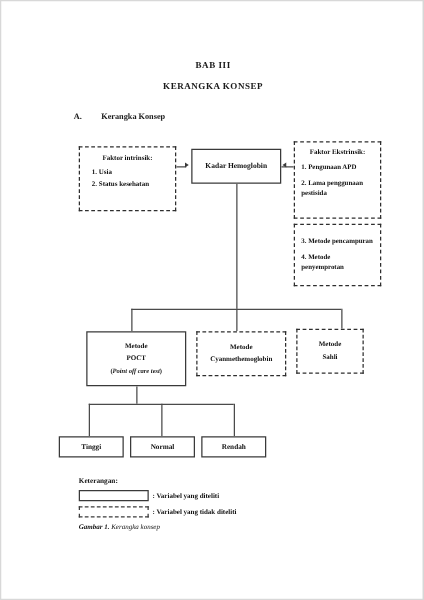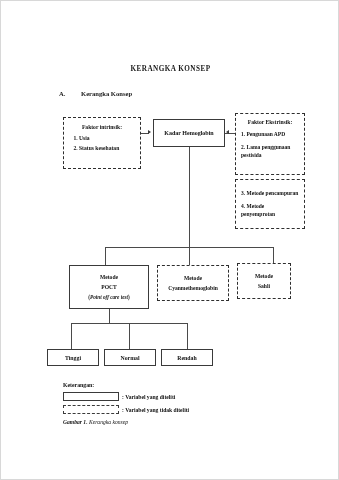--- a/index.html
+++ b/index.html
@@ -129,20 +129,21 @@
   }
   .cap-b{font-weight:bold;font-style:italic;}
   .cap-i{font-style:italic;}
 </style>
 </head>
 <body>
 
 <div class="page">
  <div class="doc">
 
+  <div class="bab">BAB III</div>
   <div class="kerangka">KERANGKA KONSEP</div>
   <div class="sec-letter">A.</div>
   <div class="sec-title">Kerangka Konsep</div>
 
   <div class="ln h" style="left:140px;top:131.5px;width:8px;"></div>
   <div class="arrow-r" style="left:147px;top:129px;"></div>
 
   <div class="ln h" style="left:224px;top:131.5px;width:10px;"></div>
   <div class="arrow-l" style="left:225px;top:129px;"></div>
 

